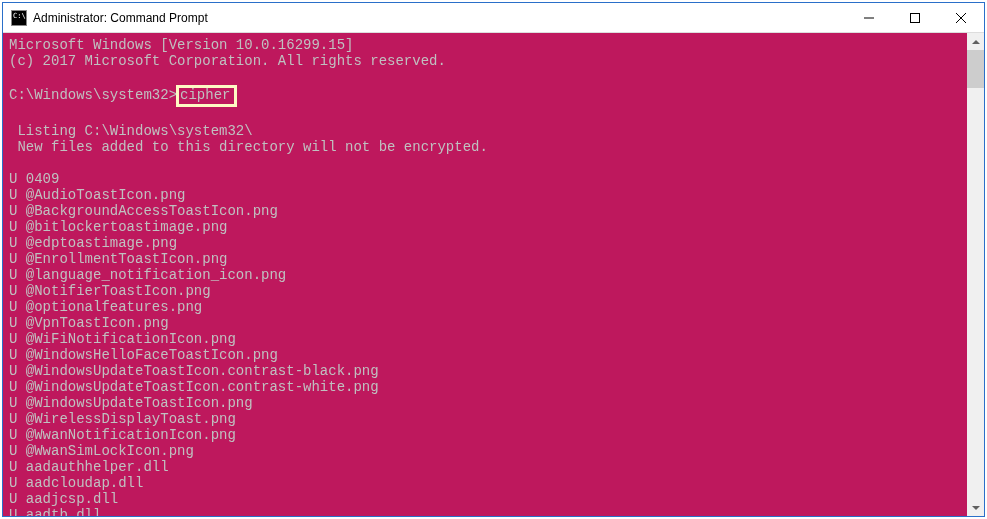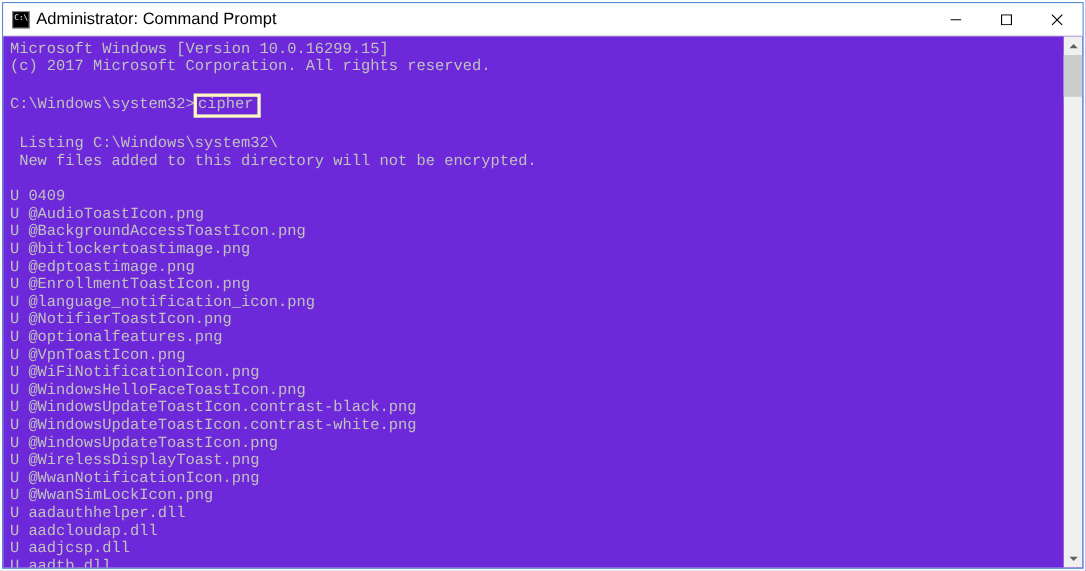--- a/index.html
+++ b/index.html
@@ -30,37 +30,37 @@
     .app-icon {
       width: 16px;
       height: 16px;
       margin: 0 6px 0 8px;
       display: flex;
       align-items: center;
       justify-content: center;
     }
     .app-icon svg { display: block; }
     .title-text {
-      font-size: 15px;
+      font-size: 12px;
       color: #000;
       flex: 0 0 auto;
     }
     .title-spacer { flex: 1; }
     .win-btn {
       width: 46px;
       height: 30px;
       display: flex;
       align-items: center;
       justify-content: center;
       color: #000;
     }
     .client {
       flex: 1;
       display: flex;
-      background: #6d28d9;
+      background: #be185d;
       overflow: hidden;
     }
     .terminal {
       flex: 1;
       padding: 4px 6px;
       font-family: Consolas, "Courier New", monospace;
       font-size: 14px;
       line-height: 16px;
       color: #c0c0c0;
       white-space: pre;

